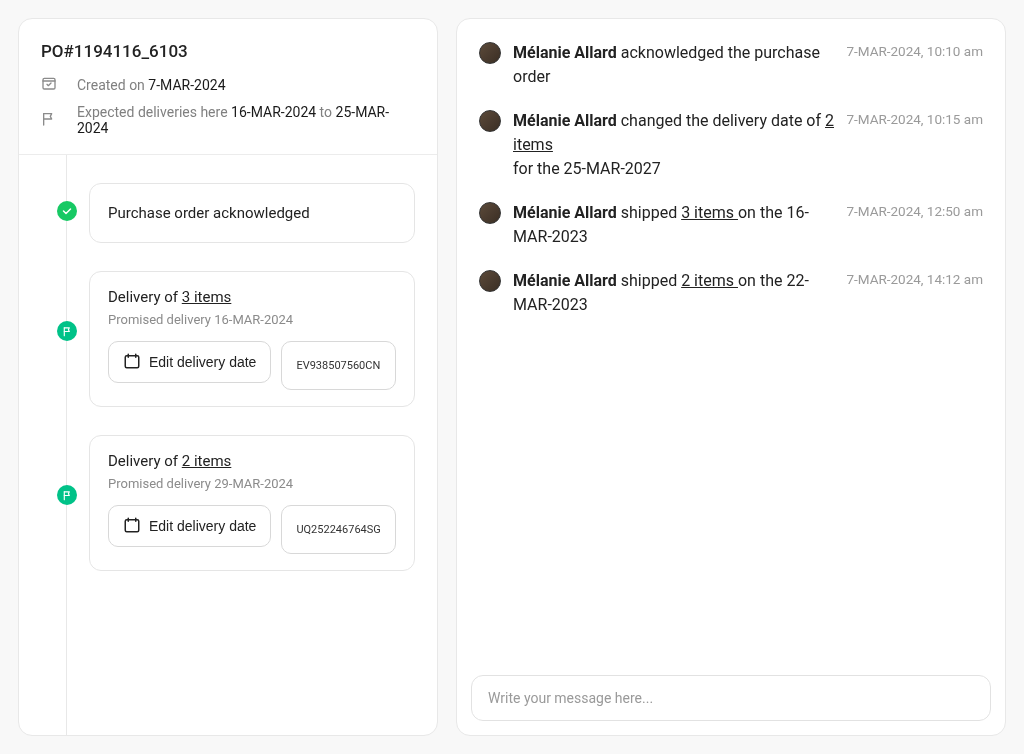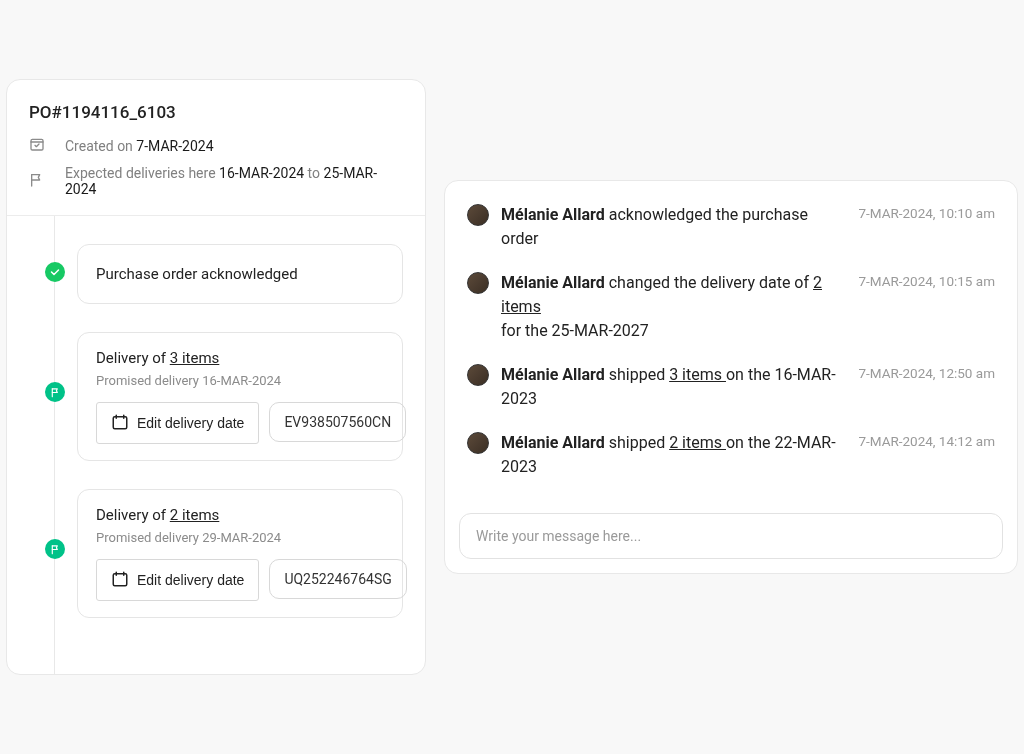--- a/index.html
+++ b/index.html
@@ -6,24 +6,23 @@
   html, body {
     margin: 0; padding: 0;
     background: #f8f8f8;
     font-family: -apple-system, BlinkMacSystemFont, "Segoe UI", Roboto, Helvetica, Arial, sans-serif;
     font-size: 14px;
     color: #1a1a1a;
   }
   .wrap {
     display: flex;
     gap: 18px;
-    padding: 6px;
+    padding: 18px;
     width: 1024px;
     height: 754px;
-    align-items: center;
   }
   .panel {
     background: #fff;
     border: 1px solid #e8e8e8;
     border-radius: 14px;
     display: flex;
     flex-direction: column;
     overflow: hidden;
   }
   .left {
@@ -109,37 +108,37 @@
   .tl-row {
     display: flex;
     gap: 10px;
   }
   .btn {
     display: inline-flex;
     align-items: center;
     gap: 8px;
     border: 1px solid #d8d8d8;
     background: #fff;
-    border-radius: 3px;
+    border-radius: 10px;
     height: 42px;
     padding: 0 14px;
     font-size: 14px;
     color: #222;
     cursor: pointer;
     white-space: nowrap;
   }
   .tracking {
     flex: 1;
     display: flex;
     align-items: center;
     border: 1px solid #d8d8d8;
     border-radius: 10px;
-    height: 40px;
+    height: 49px;
     padding: 0 14px;
-    font-size: 14px;
+    font-size: 11px;
     color: #333;
   }
 
   
   .user-bar {
     display: flex;
     align-items: center;
     gap: 14px;
     padding: 12px 18px;
     border-bottom: 1px solid #ececec;

